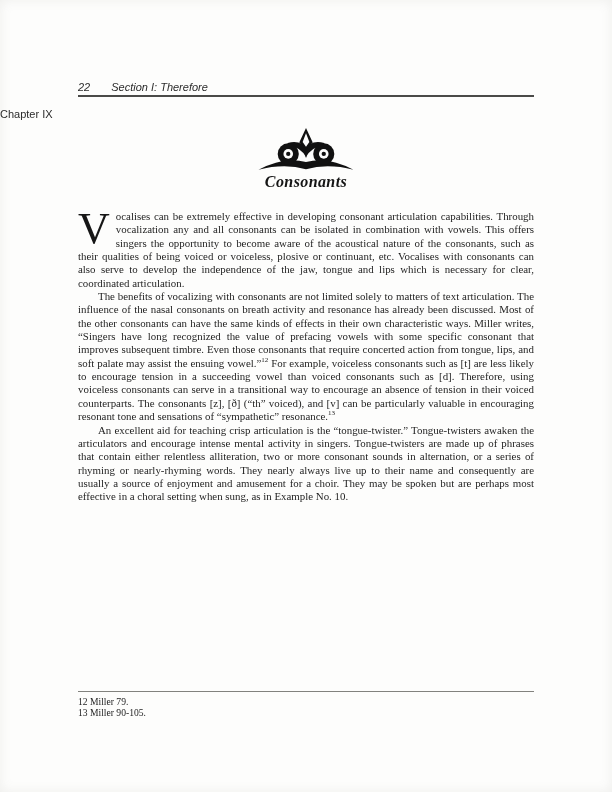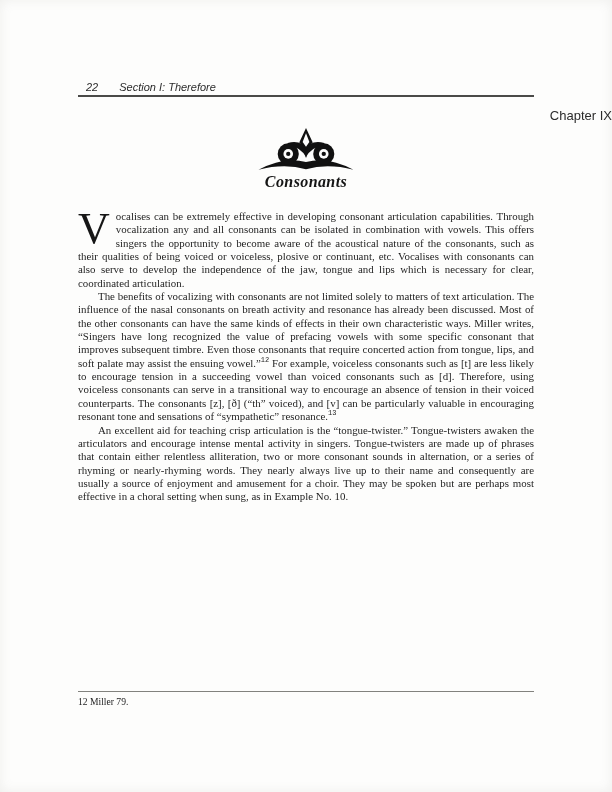--- a/index.html
+++ b/index.html
@@ -23,39 +23,39 @@
     position: absolute;
     left: 78px;
     top: 81px;
     width: 456px;
     font-family: "Liberation Sans", sans-serif;
     font-style: italic;
     font-size: 11px;
     color: #2b2b2b;
     white-space: nowrap;
   }
-  .running-header .pagenum { margin-right: 21px; margin-left: 8px; }
+  .running-header .pagenum { margin-right: 21px; }
   .header-rule {
     position: absolute;
     left: 78px;
     top: 95px;
     width: 456px;
     height: 2px;
     background: #4a4a48;
   }
 
   
   .chapter-label {
     position: absolute;
     top: 108px;
     left: 0;
     width: 612px;
-    text-align: right;
+    text-align: left;
     font-family: "Liberation Sans", sans-serif;
-    font-size: 13px;
+    font-size: 11px;
     color: #2b2b2b;
   }
   .ornament {
     position: absolute;
     top: 128px;
     left: 50%;
     transform: translateX(-50%);
     line-height: 0;
   }
   .chapter-title {
@@ -90,21 +90,20 @@
     font-size: 44px;
     line-height: 36px;
     height: 38px;
     margin: 1px 6px 0 0;
     color: #161616;
   }
   sup.fnref {
     font-size: 7px;
     line-height: 0;
     vertical-align: super;
-    font-family: Liberation Mono, monospace;
   }
 
   
   .footnotes {
     position: absolute;
     left: 78px;
     top: 691px;
     width: 456px;
     font-size: 9.6px;
     line-height: 11.4px;
@@ -148,15 +147,16 @@
 
   <main class="body-text">
     <p><span class="dropcap">V</span><span>ocalises can be extremely effective in developing consonant articulation capabilities. Through vocalization any and all consonants can be isolated in combination with vowels. This offers singers the opportunity to become aware of the acoustical nature of the consonants, such as their qualities of being voiced or voiceless, plosive or continuant, etc. Vocalises with consonants can also serve to develop the independence of the jaw, tongue and lips which is necessary for clear, coordinated articulation.</span></p>
     <p class="indent"><span>The benefits of vocalizing with consonants are not limited solely to matters of text articulation. The influence of the nasal consonants on breath activity and resonance has already been discussed. Most of the other consonants can have the same kinds of effects in their own characteristic ways. Miller writes, “Singers have long recognized the value of prefacing vowels with some specific consonant that improves subsequent timbre. Even those consonants that require concerted action from tongue, lips, and soft palate may assist the ensuing vowel.”</span><sup class="fnref">12</sup><span> For example, voiceless consonants such as [t] are less likely to encourage tension in a succeeding vowel than voiced consonants such as [d]. Therefore, using voiceless consonants can serve in a transitional way to encourage an absence of tension in their voiced counterparts. The consonants [z], [ð] (“th” voiced), and [v] can be particularly valuable in encouraging resonant tone and sensations of “sympathetic” resonance.</span><sup class="fnref">13</sup></p>
     <p class="indent"><span>An excellent aid for teaching crisp articulation is the “tongue-twister.” Tongue-twisters awaken the articulators and encourage intense mental activity in singers. Tongue-twisters are made up of phrases that contain either relentless alliteration, two or more consonant sounds in alternation, or a series of rhyming or nearly-rhyming words. They nearly always live up to their name and consequently are usually a source of enjoyment and amusement for a choir. They may be spoken but are perhaps most effective in a choral setting when sung, as in Example No. 10.</span></p>
   </main>
 
   <footer class="footnotes">
     <div class="footnote-rule"></div>
     <div class="footnote">12 Miller 79.</div>
+    <div class="footnote">13 Miller 90-105.</div>
   </footer>
 
 </div>
 
 </body></html>

